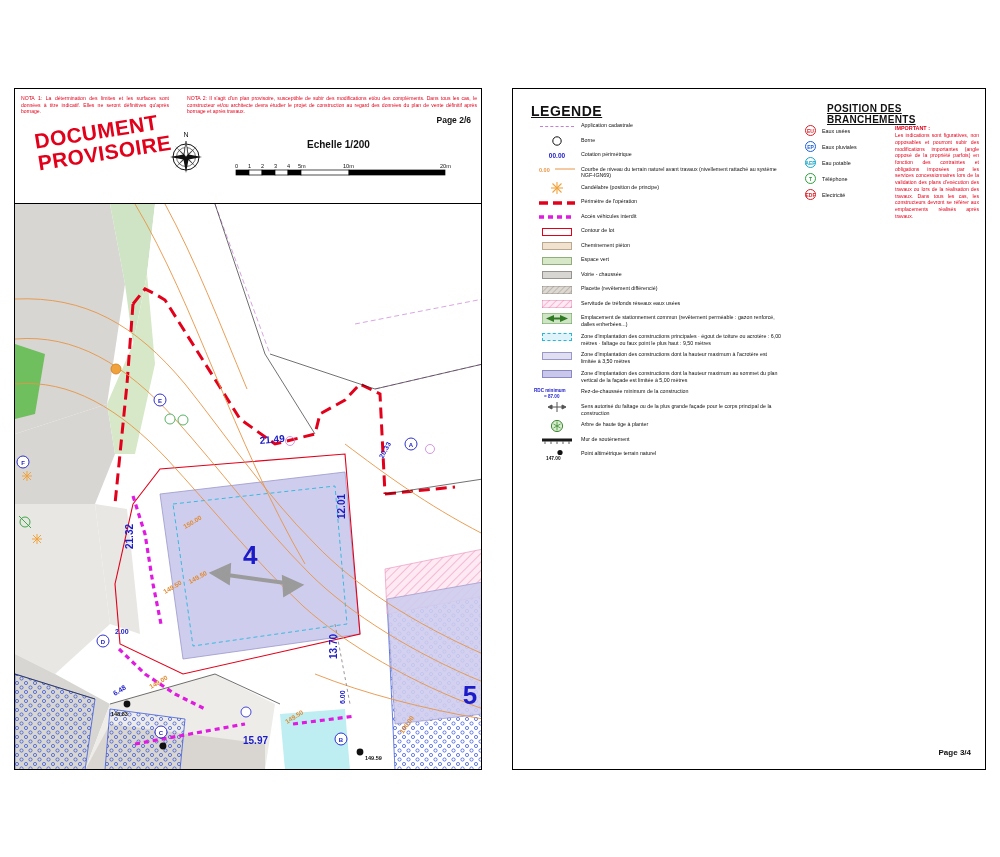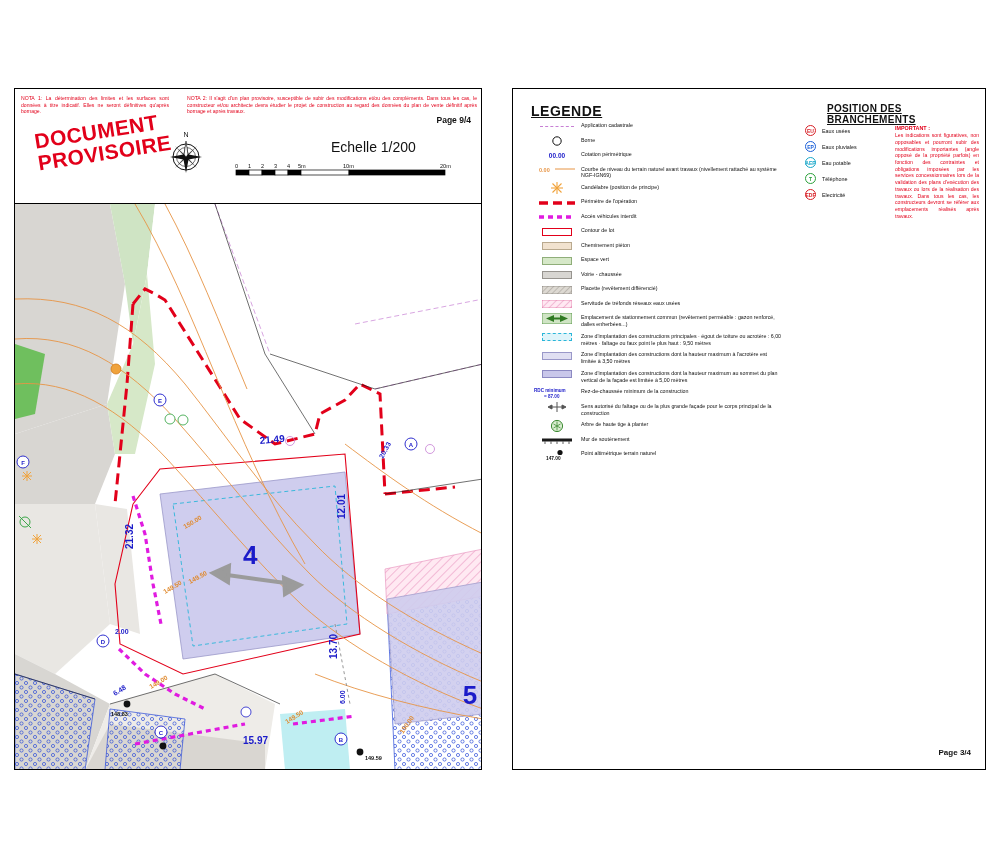--- a/index.html
+++ b/index.html
@@ -8,21 +8,21 @@
   
   .panel{position:absolute;border:1px solid #000;background:#fff;box-sizing:border-box;}
   
   #left-page{left:14px;top:88px;width:468px;height:682px;}
   #left-header{position:absolute;left:0;top:0;right:0;height:115px;border-bottom:1px solid #000;box-sizing:border-box;}
   .nota{position:absolute;color:#e2001a;font-size:5.1px;line-height:1.3;text-align:justify;}
   #nota1{left:6px;top:6px;width:148px;}
   #nota2{left:172px;top:6px;width:290px;}
   #doc-prov{position:absolute;left:18px;top:42px;width:150px;color:#e2001a;font-size:21px;font-weight:bold;line-height:1.05;
             transform:rotate(-9deg);transform-origin:left top;letter-spacing:.4px;}
-  #echelle{position:absolute;left:316px;top:50px;font-size:14px;font-weight:normal;color:#111;}
+  #echelle{position:absolute;left:292px;top:50px;font-size:10px;font-weight:bold;color:#111;}
   #page24{position:absolute;right:10px;top:26px;font-size:8.5px;font-weight:bold;color:#111;}
   
   #compass{position:absolute;left:148px;top:38px;width:46px;height:56px;}
   
   #scalebar{position:absolute;left:218px;top:72px;width:232px;height:24px;}
   
   #map-body{position:absolute;left:0;top:115px;right:0;bottom:0;overflow:hidden;background:#fff;}
   #map-svg{position:absolute;left:0;top:0;}
   .dimtext{font-family:"Liberation Sans",sans-serif;font-weight:bold;fill:#1b1bc9;font-size:10px;}
   .dimsmall{font-family:"Liberation Sans",sans-serif;font-weight:bold;fill:#1b1bc9;font-size:7px;}
@@ -53,21 +53,21 @@
 
 <div class="sheet">
 
   <div class="panel" id="left-page">
 
     <div id="left-header">
       <div class="nota" id="nota1">NOTA 1: La détermination des limites et les surfaces sont données à titre indicatif. Elles ne seront définitives qu'après bornage.</div>
       <div class="nota" id="nota2">NOTA 2: Il s'agit d'un plan provisoire, susceptible de subir des modifications et/ou des compléments. Dans tous les cas, le constructeur et/ou architecte devra étudier le projet de construction au regard des données du plan de vente définitif après bornage et après travaux.</div>
       <div id="doc-prov">DOCUMENT PROVISOIRE</div>
       <div id="echelle">Echelle 1/200</div>
-      <div id="page24">Page 9/4</div>
+      <div id="page24">Page 2/6</div>
 
       <svg id="compass" viewBox="0 0 46 56">
         <circle cx="23" cy="30" r="13" fill="none" stroke="#111" stroke-width="1"></circle>
         <circle cx="23" cy="30" r="9.5" fill="none" stroke="#111" stroke-width=".6"></circle>
         <polygon points="23,14 26,30 23,46 20,30" fill="#111"></polygon>
         <polygon points="7,30 23,27 39,30 23,33" fill="#111"></polygon>
         <polygon points="23,14 25,28 23,30 21,28" fill="#fff" stroke="#111" stroke-width=".5"></polygon>
         <polygon points="12,19 22,28 23,30 21,29" fill="#111" opacity=".8"></polygon>
         <polygon points="34,19 24,28 23,30 25,29" fill="#111" opacity=".8"></polygon>
         <polygon points="12,41 22,32 23,30 21,31" fill="#111" opacity=".8"></polygon>

